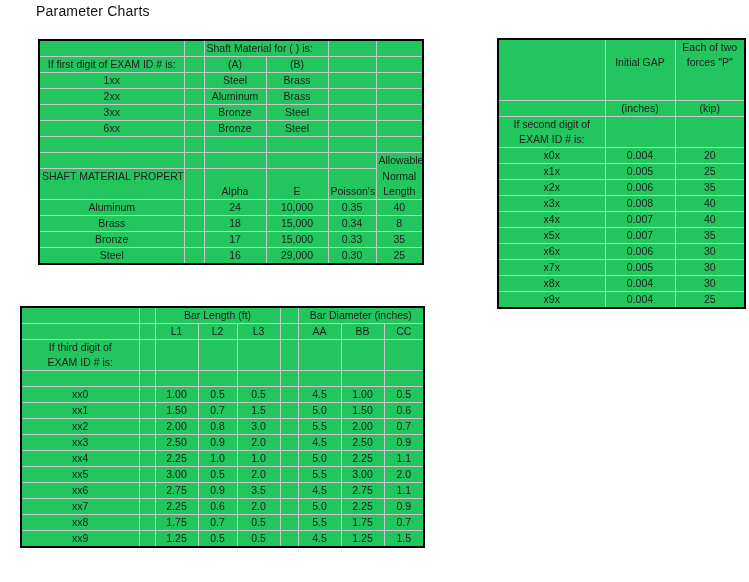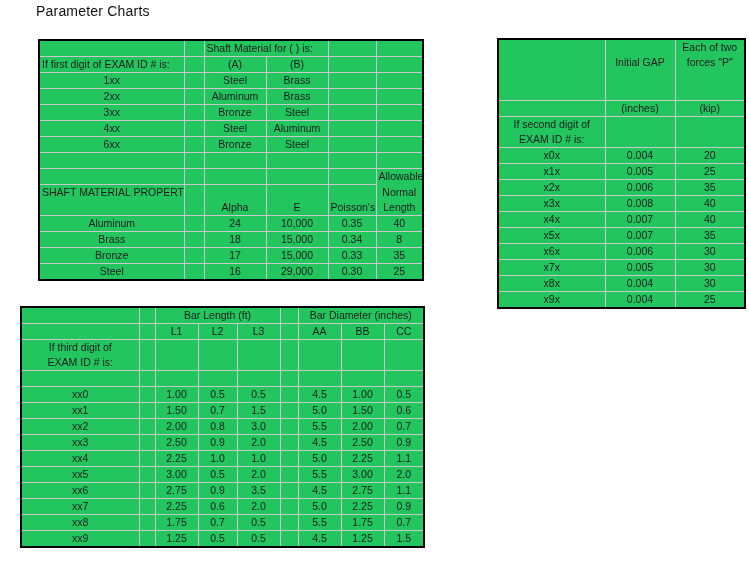--- a/index.html
+++ b/index.html
@@ -89,21 +89,21 @@
   </colgroup>
   <tbody id="tbl1-body">
       <tr>
         <td></td>
         <td></td>
         <td colspan="2" style="text-align: left;">Shaft Material for (  ) is:</td>
         <td></td>
         <td></td>
       </tr>
       <tr>
-        <td style="text-align: left;">If first digit of EXAM ID # is:</td>
+        <td style="text-align: center;">If first digit of EXAM ID # is:</td>
         <td></td>
         <td>(A)</td>
         <td>(B)</td>
         <td></td>
         <td></td>
       </tr>
       <tr>
         <td>1xx</td>
         <td></td>
         <td>Steel</td>
@@ -117,28 +117,20 @@
         <td>Aluminum</td>
         <td>Brass</td>
         <td></td>
         <td></td>
       </tr>
       <tr>
         <td>3xx</td>
         <td></td>
         <td>Bronze</td>
         <td>Steel</td>
-        <td></td>
-        <td></td>
-      </tr>
-      <tr>
-        <td>4xx</td>
-        <td></td>
-        <td>Steel</td>
-        <td>Aluminum</td>
         <td></td>
         <td></td>
       </tr>
       <tr>
         <td>6xx</td>
         <td></td>
         <td>Bronze</td>
         <td>Steel</td>
         <td></td>
         <td></td>

